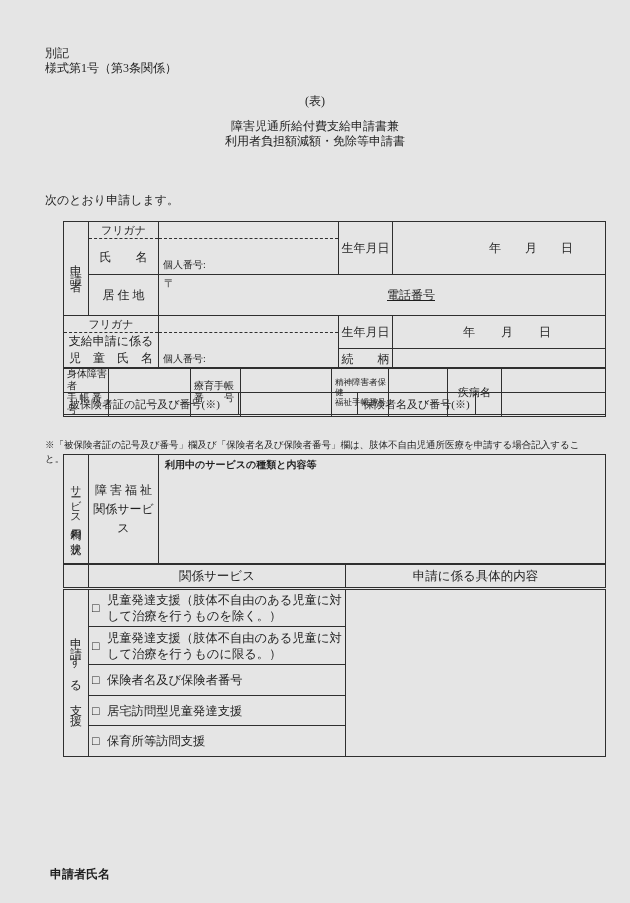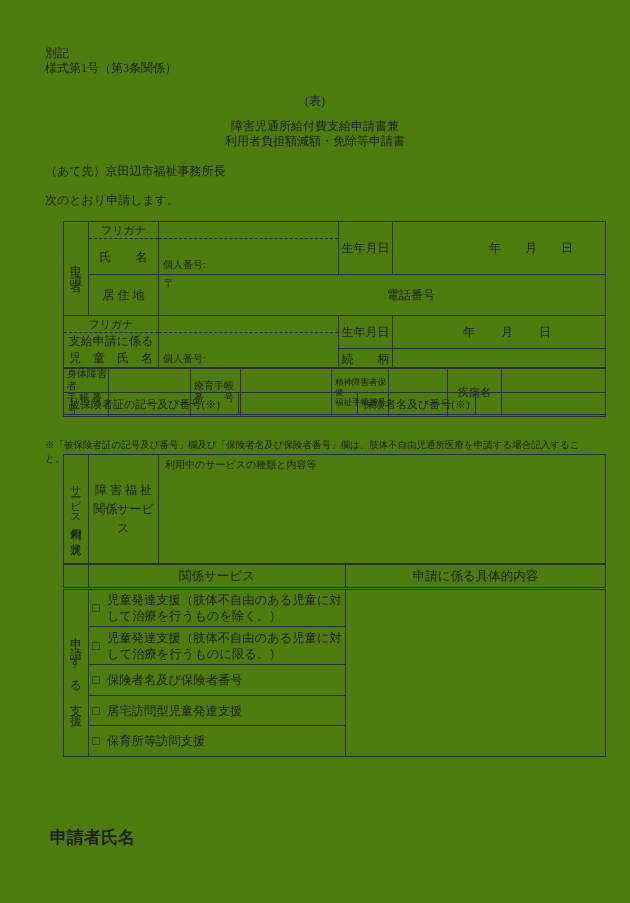--- a/index.html
+++ b/index.html
@@ -1,68 +1,67 @@
 <!DOCTYPE html>
 <html><head>
 <meta charset="utf-8">
 <style>
   html,body{margin:0;padding:0;background:#888;}
   .page{
     position:relative;width:630px;height:903px;margin:0 auto;
-    background:#4d7c0f;color:#1f1f1f;
+    background:#e5e5e5;color:#1f1f1f;
     font-family:"Liberation Serif","DejaVu Serif",serif;
     font-size:12px;line-height:14px;overflow:hidden;
   }
   .abs{position:absolute;}
   .center{width:630px;text-align:center;left:0;}
   table{border-collapse:collapse;table-layout:fixed;width:542px;}
   td{border:1px solid #2f2f2f;padding:0;vertical-align:middle;font-size:12px;}
   .vcell{text-align:center;}
   .vtext{writing-mode:vertical-rl;text-orientation:upright;display:inline-block;}
   .ls8{letter-spacing:8px;}
   .ls10{letter-spacing:10px;}
   .ls0{letter-spacing:1px;font-size:11px;}
   .lblcell{text-align:center;margin-top:18px;}
   .fstrip{height:17px;border-bottom:1px dashed #2f2f2f;display:flex;align-items:center;justify-content:center;font-size:11px;box-sizing:border-box;}
   .inputcell{position:relative;vertical-align:top;}
   .pnum{position:absolute;left:4px;bottom:2px;font-size:10px;}
   .postal{position:absolute;left:5px;top:1px;font-size:11px;}
-  .phone{position:absolute;left:228px;top:50%;transform:translateY(-50%);}
+  .phone{position:absolute;left:228px;top:50%;transform:translateY(-50%);text-decoration:underline;}
   .ymd{display:flex;align-items:center;justify-content:center;height:100%;}
   .ymd span{display:inline-block;}
   .namepart{display:flex;align-items:center;justify-content:center;height:35px;}
   .small10{font-size:10px;line-height:12px;}
   .small9{font-size:8.5px;line-height:10px;}
   .hlbl{padding-left:3px;text-align:left;}
   .inslbl{font-size:11px;padding-left:5px;}
-  .usagecell{vertical-align:top;}
+  .usagecell{vertical-align:top;font-weight:bold;}
   .usagelbl{font-size:10px;padding:3px 6px;text-align:left;}
   .hdr{text-align:center;font-size:12.5px;}
   .dbl{border-bottom:3px double #2f2f2f;}
   .chkrow{display:flex;align-items:center;padding:2px 3px;font-size:12.3px;line-height:16px;}
   .chkrow .box{margin-right:1px;flex:0 0 14px;}
   .chkrow .lbl{flex:1;}
   .dateline{display:flex;align-items:center;}
   .dateline .first{margin-left:55px;}
   .dateline .du{margin-left:22px;}
   .note{font-size:9.5px;line-height:14px;}
   .consent{font-size:11px;line-height:15px;text-indent:22px;text-align:left;}
-  .sig{font-family:"Liberation Sans","DejaVu Sans",sans-serif;font-weight:bold;font-size:17px;}
+  .sig{font-family:"Liberation Sans","DejaVu Sans",sans-serif;font-weight:bold;font-size:12px;margin-top:36px;}
 </style>
 </head>
 <body>
 
 <div class="page">
 
   <div class="abs" style="left:45px;top:46px">別記</div>
   <div class="abs" style="left:45px;top:61px">様式第1号（第3条関係）</div>
   <div class="abs center" style="top:94px">(表)</div>
   <div class="abs center" style="top:119px">障害児通所給付費支給申請書兼</div>
   <div class="abs center" style="top:134px">利用者負担額減額・免除等申請書</div>
-  <div class="abs" style="left:45px;top:164px">（あて先）京田辺市福祉事務所長</div>
   <div class="abs" style="left:45px;top:193px">次のとおり申請します。</div>
 
 
   <table class="abs" style="left:63px;top:221px">
     <colgroup>
         <col style="width:25px">
         <col style="width:70px">
         <col style="width:180px">
         <col style="width:54px">
         <col style="width:213px">

